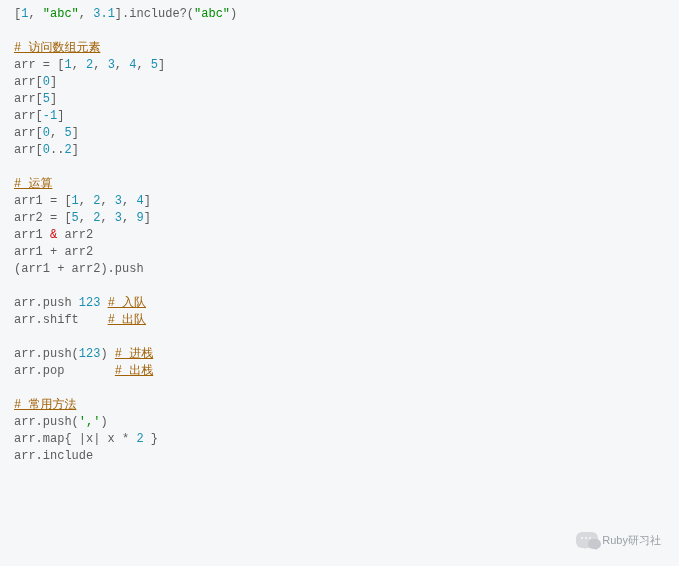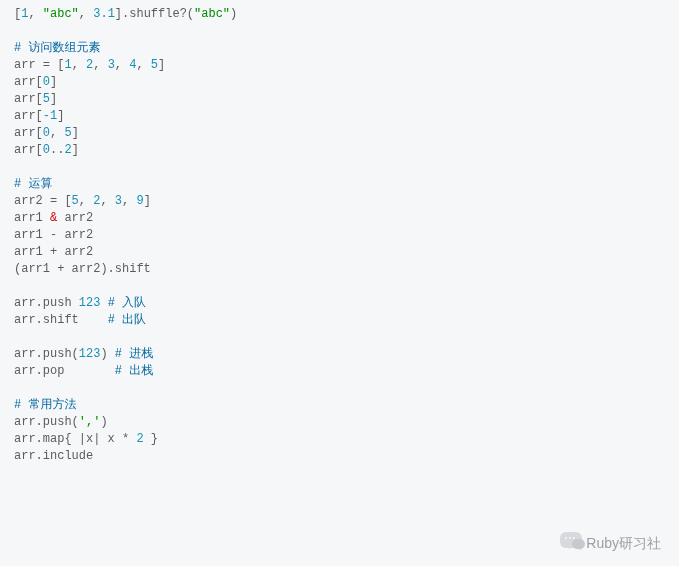--- a/index.html
+++ b/index.html
@@ -14,33 +14,33 @@
       overflow: hidden;
       color: #333;
     }
     .code-block {
       padding: 6px 14px;
     }
     .line { white-space: pre; }
     .c-punc { color: #5c5c5c; }
     .c-num { color: #1a8fb3; }
     .c-str { color: #008b00; }
-    .c-comment { color: #0369a1; }
+    .c-comment { color: #a16207; text-decoration: underline; }
     .c-special { color: #cc0000; }
     .blank { height: 17px; }
 
     .watermark {
       position: absolute;
       right: 18px;
       bottom: 12px;
       display: flex;
-      align-items: center;
+      align-items: flex-start;
       color: #9aa0a6;
       font-family: "Microsoft YaHei", Arial, sans-serif;
-      font-size: 14px;
+      font-size: 11px;
     }
     .wm-icon {
       width: 28px;
       height: 22px;
       position: relative;
     }
     .bubble {
       position: absolute;
       border-radius: 6px;
       background: #d7d9dc;
@@ -59,36 +59,36 @@
       content: ""; position: absolute; right: 2px; bottom: -4px;
       border: 3px solid transparent; border-top-color: #c6c9cd;
     }
     .dots { position:absolute; left:5px; top:5px; display:flex; gap:2px; }
     .dots i { width:2px; height:2px; background:#f6f7f8; border-radius:50%; display:block; }
   </style>
 </head>
 <body>
 
 <div class="code-block">
-<div class="line"><span class="c-punc">[</span><span class="c-num">1</span><span class="c-punc">, </span><span class="c-str">"abc"</span><span class="c-punc">, </span><span class="c-num">3.1</span><span class="c-punc">].shuffle?(</span><span class="c-str">"abc"</span><span class="c-punc">)</span></div>
+<div class="line"><span class="c-punc">[</span><span class="c-num">1</span><span class="c-punc">, </span><span class="c-str">"abc"</span><span class="c-punc">, </span><span class="c-num">3.1</span><span class="c-punc">].include?(</span><span class="c-str">"abc"</span><span class="c-punc">)</span></div>
 <div class="blank"></div>
 <div class="line"><span class="c-comment"># 访问数组元素</span></div>
 <div class="line"><span class="c-punc">arr = [</span><span class="c-num">1</span><span class="c-punc">, </span><span class="c-num">2</span><span class="c-punc">, </span><span class="c-num">3</span><span class="c-punc">, </span><span class="c-num">4</span><span class="c-punc">, </span><span class="c-num">5</span><span class="c-punc">]</span></div>
 <div class="line"><span class="c-punc">arr[</span><span class="c-num">0</span><span class="c-punc">]</span></div>
 <div class="line"><span class="c-punc">arr[</span><span class="c-num">5</span><span class="c-punc">]</span></div>
 <div class="line"><span class="c-punc">arr[</span><span class="c-num">-1</span><span class="c-punc">]</span></div>
 <div class="line"><span class="c-punc">arr[</span><span class="c-num">0</span><span class="c-punc">, </span><span class="c-num">5</span><span class="c-punc">]</span></div>
 <div class="line"><span class="c-punc">arr[</span><span class="c-num">0</span><span class="c-punc">..</span><span class="c-num">2</span><span class="c-punc">]</span></div>
 <div class="blank"></div>
 <div class="line"><span class="c-comment"># 运算</span></div>
+<div class="line"><span class="c-punc">arr1 = [</span><span class="c-num">1</span><span class="c-punc">, </span><span class="c-num">2</span><span class="c-punc">, </span><span class="c-num">3</span><span class="c-punc">, </span><span class="c-num">4</span><span class="c-punc">]</span></div>
 <div class="line"><span class="c-punc">arr2 = [</span><span class="c-num">5</span><span class="c-punc">, </span><span class="c-num">2</span><span class="c-punc">, </span><span class="c-num">3</span><span class="c-punc">, </span><span class="c-num">9</span><span class="c-punc">]</span></div>
 <div class="line"><span class="c-punc">arr1 </span><span class="c-special">&amp;</span><span class="c-punc"> arr2</span></div>
-<div class="line"><span class="c-punc">arr1 - arr2</span></div>
 <div class="line"><span class="c-punc">arr1 + arr2</span></div>
-<div class="line"><span class="c-punc">(arr1 + arr2).shift</span></div>
+<div class="line"><span class="c-punc">(arr1 + arr2).push</span></div>
 <div class="blank"></div>
 <div class="line"><span class="c-punc">arr.push </span><span class="c-num">123</span><span class="c-punc"> </span><span class="c-comment"># 入队</span></div>
 <div class="line"><span class="c-punc">arr.shift    </span><span class="c-comment"># 出队</span></div>
 <div class="blank"></div>
 <div class="line"><span class="c-punc">arr.push(</span><span class="c-num">123</span><span class="c-punc">) </span><span class="c-comment"># 进栈</span></div>
 <div class="line"><span class="c-punc">arr.pop       </span><span class="c-comment"># 出栈</span></div>
 <div class="blank"></div>
 <div class="line"><span class="c-comment"># 常用方法</span></div>
 <div class="line"><span class="c-punc">arr.push(</span><span class="c-str">','</span><span class="c-punc">)</span></div>
 <div class="line"><span class="c-punc">arr.map{ |x| x * </span><span class="c-num">2</span><span class="c-punc"> }</span></div>

